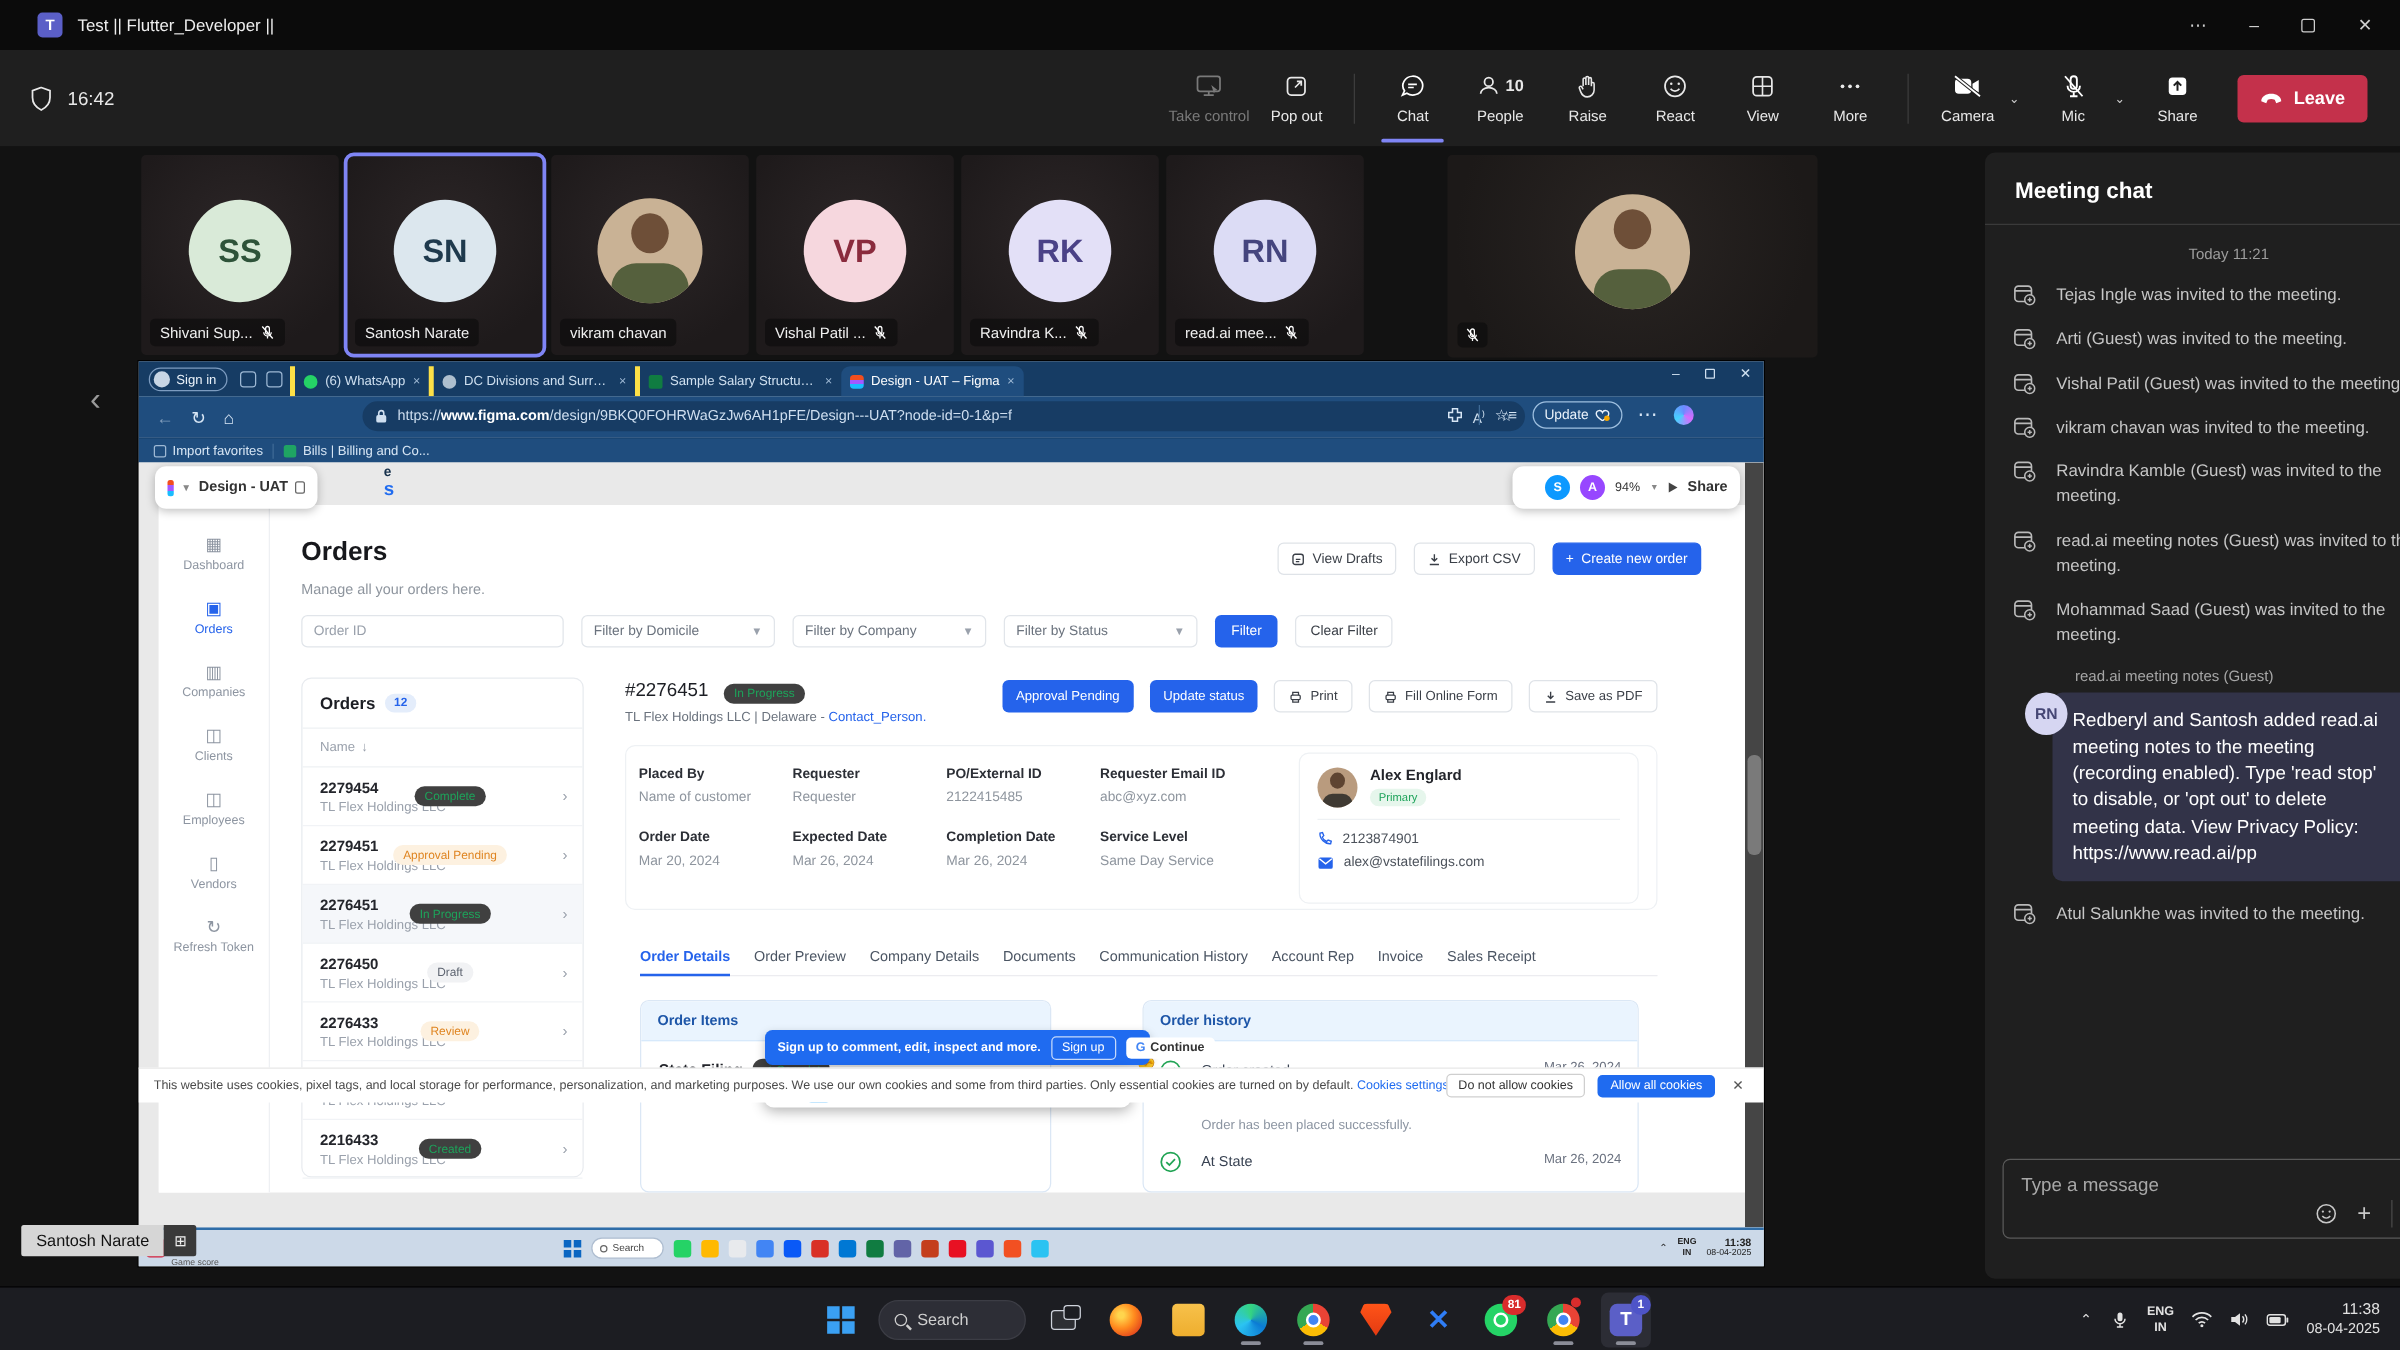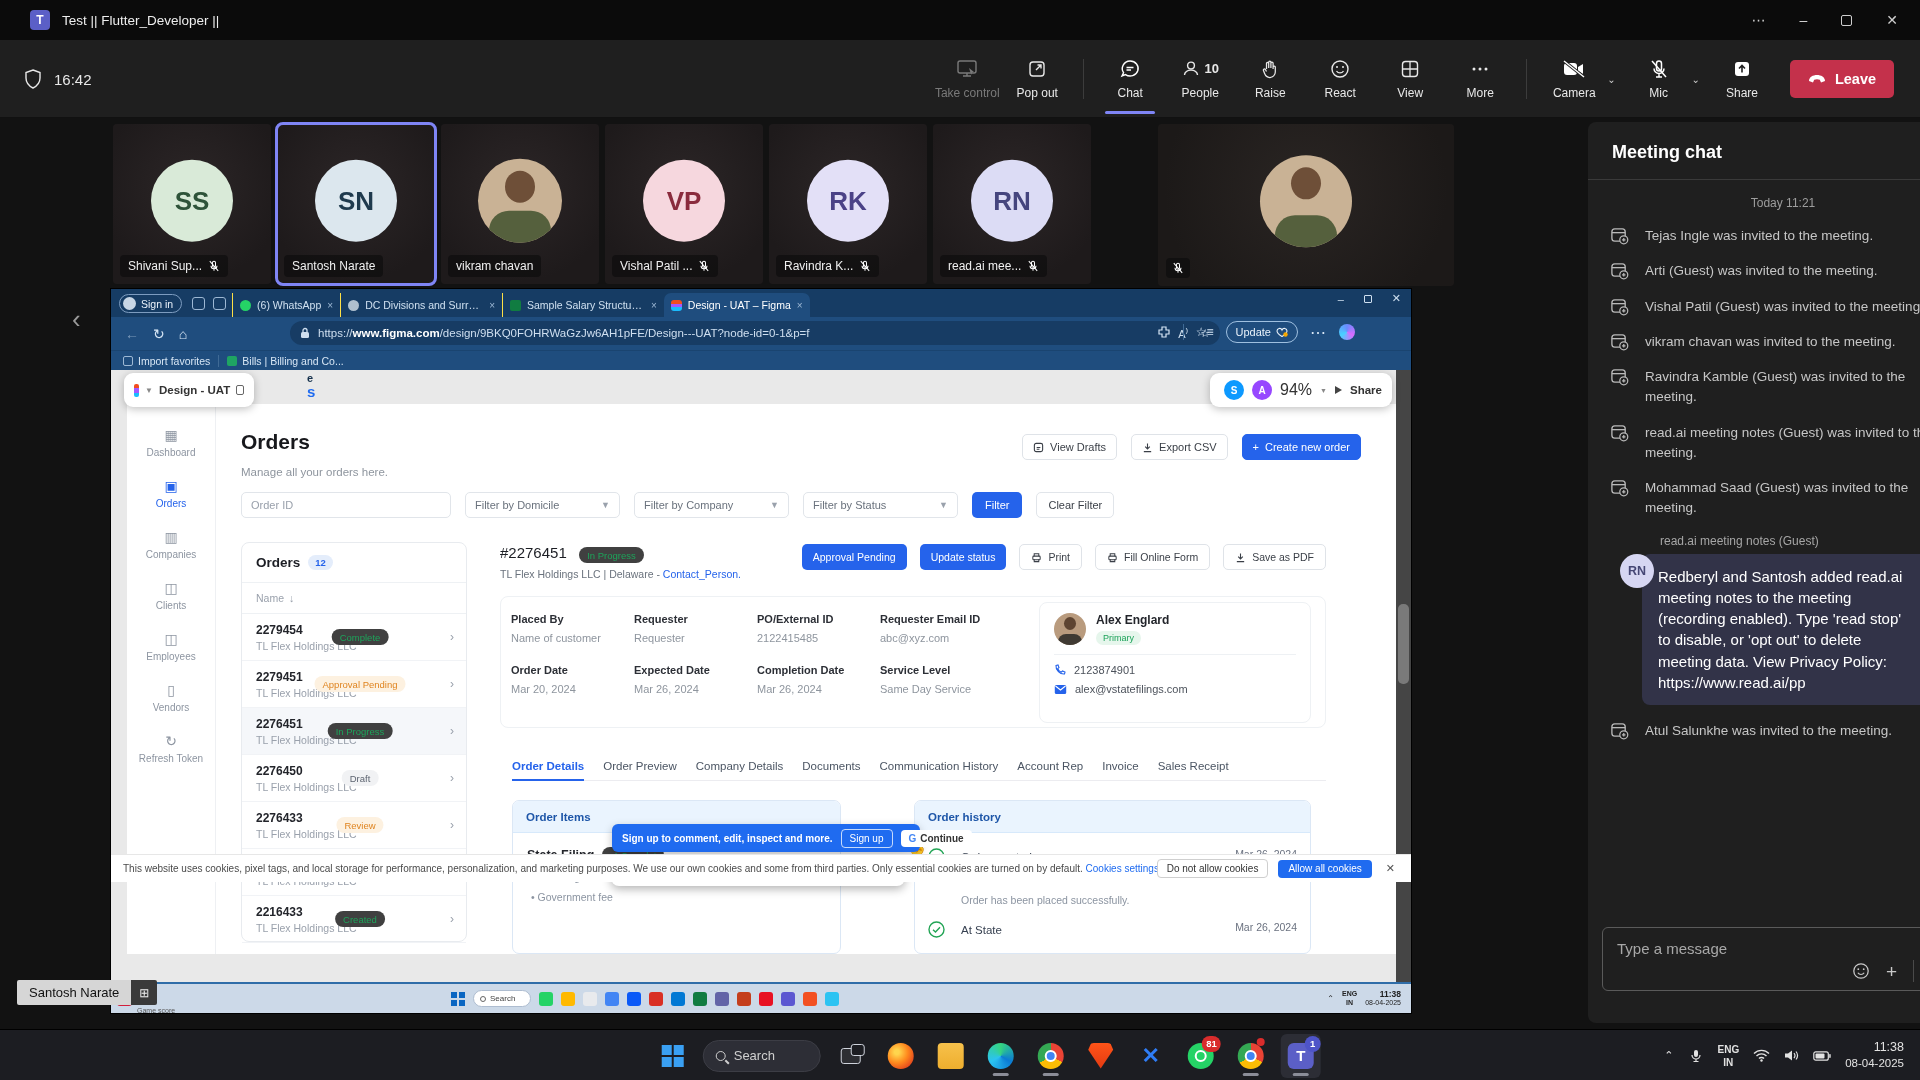--- a/index.html
+++ b/index.html
@@ -47,21 +47,21 @@
   .mic-pill{position:absolute;left:8px;bottom:8px;background:rgba(12,12,12,.62);border-radius:4px;padding:4px 6px}
 
   
   #shared{position:absolute;left:111px;top:171px;width:1300px;height:724px;background:#e9e9e9;box-shadow:0 0 0 1px #000}
   
   .tabstrip{position:absolute;left:0;top:0;width:100%;height:28px;background:#163c64;display:flex;align-items:flex-end}
   .signin{display:flex;align-items:center;gap:5px;border:1px solid #7d9cc0;border-radius:10px;height:19px;padding:0 8px 0 3px;margin:0 8px 4px 8px;flex:none}
   .signin .av{width:13px;height:13px;border-radius:50%;background:#c8d6e5}
   .signin span{font-size:10.5px;color:#eaf2fa;white-space:nowrap}
   .strip-ico{width:13px;height:13px;border:1.2px solid #9db8d4;border-radius:3px;margin:0 6px 7px 2px;flex:none}
-  .btab{height:24px;display:flex;align-items:center;gap:6px;padding:0 7px;border-left:1px solid #fde047;min-width:0}
+  .btab{height:24px;display:flex;align-items:center;gap:6px;padding:0 7px;border-left:4px solid #fde047;min-width:0}
   .btab .ti{width:11px;height:11px;border-radius:50%;flex:none}
   .btab .ti[data-icon="whatsapp"]{background:#25d366}
   .btab .ti[data-icon="globe"]{background:#aebfce}
   .btab .ti[data-icon="excel"]{background:#107c41;border-radius:2px}
   .btab .ti[data-icon="figma"]{border-radius:3px;background:linear-gradient(180deg,#f24e1e 33%,#a259ff 33% 66%,#1abcfe 66%)}
   .btab .tl{font-size:10.5px;color:#cfe0f0;white-space:nowrap;overflow:hidden;text-overflow:ellipsis;max-width:118px}
   .btab .tx{font-size:10px;color:#9db8d4;flex:none}
   .btab.tab-on{background:#1f4d7e;border-radius:7px 7px 0 0;border-left:none}
   .btab.tab-on .tl{color:#fff}
   .shared-winctrls{position:absolute;right:10px;top:3px;display:flex;gap:20px;align-items:center;color:#cfe0f0;font-size:11px}
@@ -87,21 +87,21 @@
   #sheet{position:absolute;left:16px;top:34px;width:1269px;height:550px;background:#fff}
   .scrollgutter{position:absolute;right:0;top:0;width:15px;height:612px;background:#454545}
   .scrollthumb{position:absolute;right:2px;top:234px;width:11px;height:80px;border-radius:5px;background:#7a7a7a}
   .fl-pill{position:absolute;background:#fff;border-radius:9px;box-shadow:0 2px 8px rgba(0,0,0,.25);display:flex;align-items:center;z-index:8}
   #fl-left{left:13px;top:3px;width:130px;height:34px;padding:0 10px;gap:6px}
   .figlogo{width:9px;height:13px;background:linear-gradient(180deg,#f24e1e 33%,#a259ff 33% 66%,#1abcfe 66%);border-radius:2px}
   #fl-left .nm{font-size:11.5px;font-weight:bold;color:#333;white-space:nowrap}
   #fl-left .pane{width:12px;height:10px;border:1.2px solid #666;border-radius:2px}
   #fl-right{left:1099px;top:3px;width:182px;height:34px;padding:0 10px;gap:8px;justify-content:flex-end}
   .collab{width:20px;height:20px;border-radius:50%;color:#fff;font-size:10px;font-weight:bold;display:flex;align-items:center;justify-content:center}
-  .zoomlvl{font-size:16px;color:#333}
+  .zoomlvl{font-size:10px;color:#333}
   .playtri{width:0;height:0;border-left:7px solid #444;border-top:4.5px solid transparent;border-bottom:4.5px solid transparent}
   .sharetxt{font-size:11.5px;color:#333;font-weight:bold}
   .partial-logo{position:absolute;left:196px;top:2px;width:22px;height:30px;font-weight:bold;color:#1f6bf0;font-size:15px;line-height:13px;z-index:7}
   .partial-logo em{display:block;font-style:normal;color:#17324d;font-size:11px}
 
   
   #appbar{position:absolute;left:0;top:0;width:89px;height:550px;background:#fff;border-right:1px solid #eef0f3;padding-top:24px}
   .side-item{display:flex;flex-direction:column;align-items:center;gap:5px;margin-bottom:21px;color:#8d95a1}
   .side-item .si{font-size:14px;line-height:14px}
   .side-item .sl{font-size:10px}
@@ -832,25 +832,20 @@
             <span class="dtab">Invoice</span>
             <span class="dtab">Sales Receipt</span>
           </div>
 
         <div class="bluecard" id="itemscard">
           <div class="bc-head">Order Items</div>
           <div class="sf-row">
             <span class="sf-name">State Filing</span>
             <span class="pill pill-green">✓ Complet</span>
           </div>
-          <div>
-
-          <div class="bullet">• The filing fee for the a</div>
-              <div class="bullet">• Government fee</div>
-            </div>
         </div>
 
         <div class="bluecard" id="histcard">
           <div class="bc-head">Order history</div>
           <div>
 
           <div class="he" style="margin-top:14px">
                 <svg class="chk" width="17" height="17" viewBox="0 0 17 17">
                   <circle cx="8.5" cy="8.5" r="7.5" fill="none" stroke="#22a455" stroke-width="1.4"></circle>
                   <path d="M5 8.7 L7.5 11 L12 6.3" fill="none" stroke="#22a455" stroke-width="1.4"></path>

